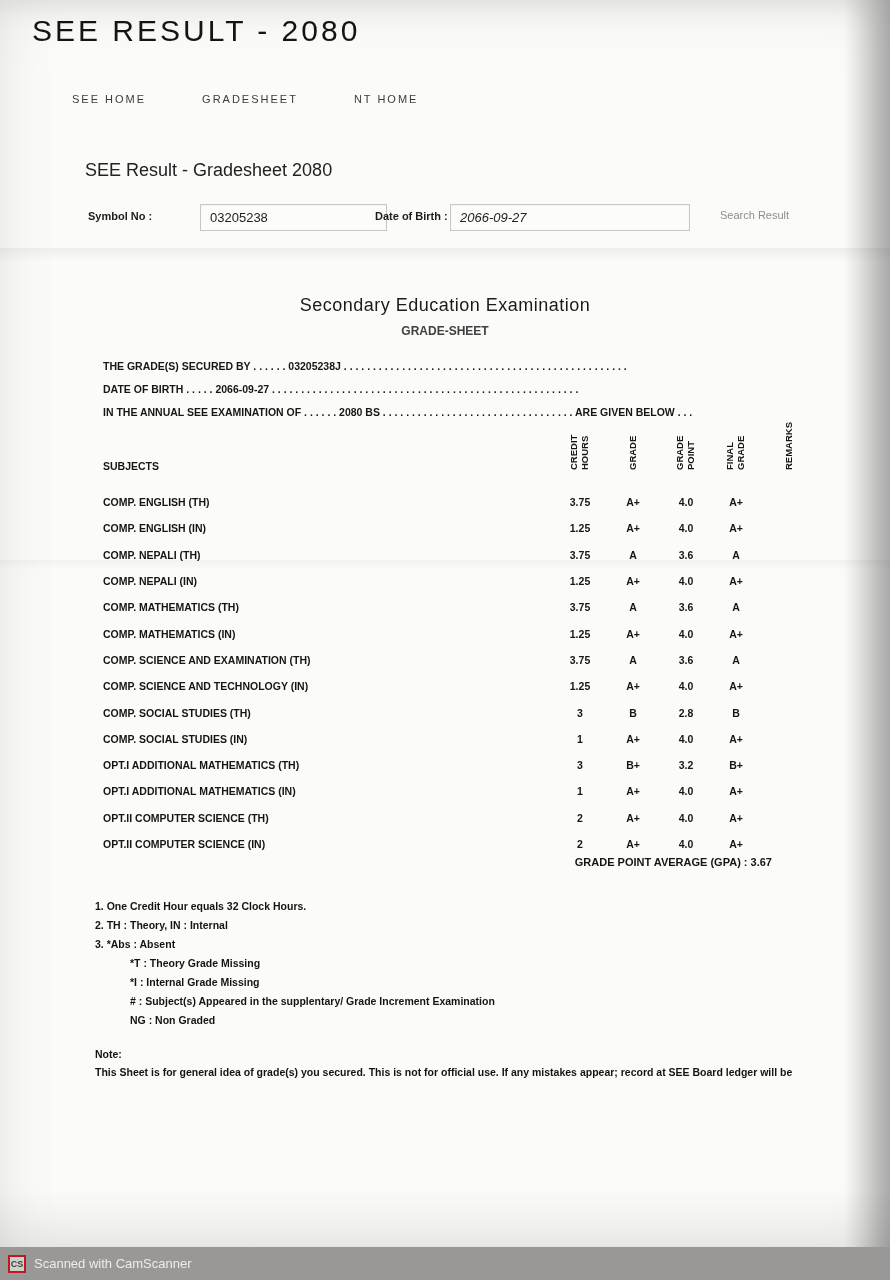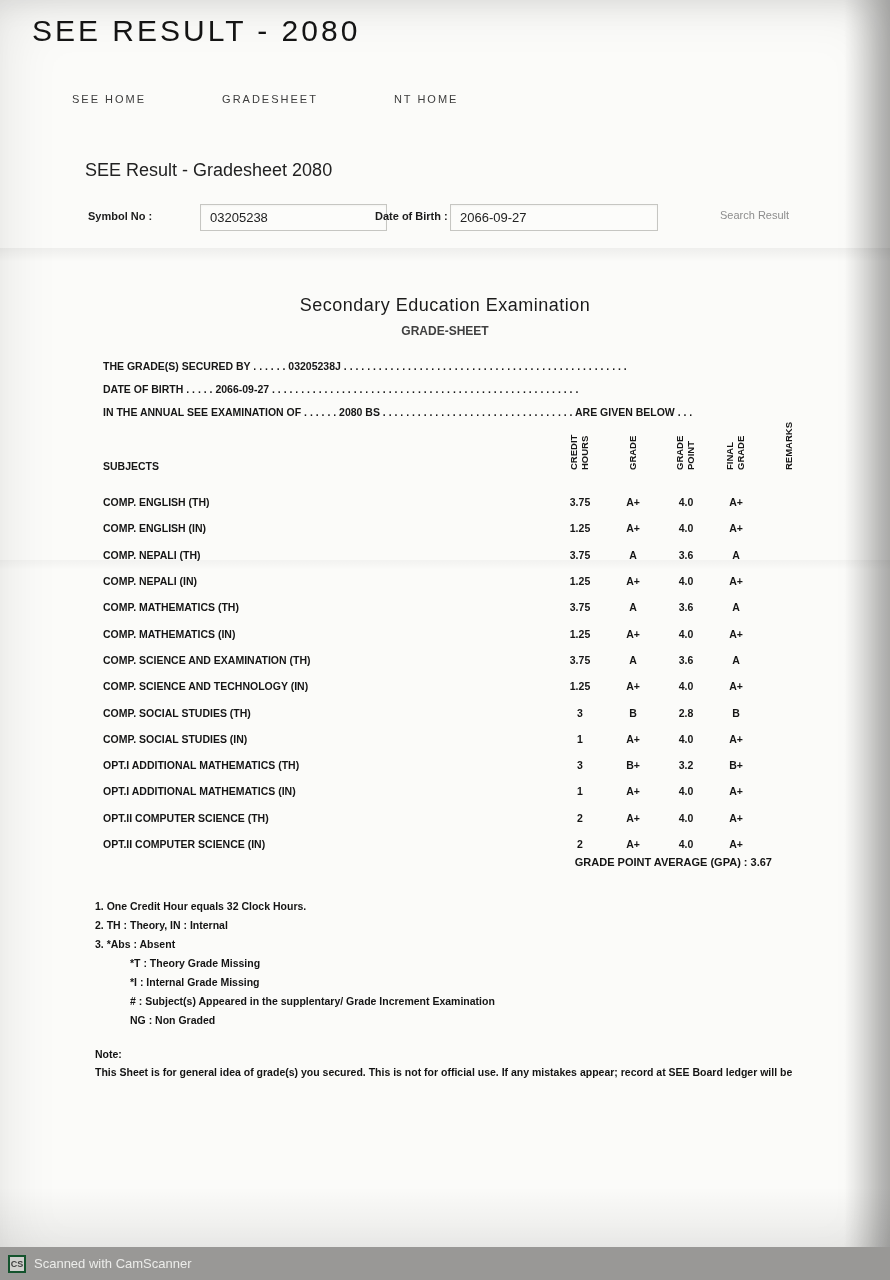--- a/index.html
+++ b/index.html
@@ -13,34 +13,34 @@
   .crease-right { top:0; right:0; width:46px; height:100%;
     background:linear-gradient(to left, rgba(0,0,0,0.22), rgba(0,0,0,0)); }
   .crease-mid { top:560px; left:0; width:100%; height:10px;
     background:linear-gradient(to bottom, rgba(0,0,0,0.035), rgba(0,0,0,0)); }
   .crease-bottom { bottom:33px; left:0; width:100%; height:60px;
     background:linear-gradient(to top, rgba(0,0,0,0.07), rgba(0,0,0,0)); }
 
   .title { position:absolute; top:14px; left:0; width:100%; 
     font-size:30px; letter-spacing:3px; font-weight:500; color:#141414;margin-left:32px; }
 
-  .nav { position:absolute; top:93px; left:72px; display:flex; gap:76px; }
+  .nav { position:absolute; top:93px; left:72px; display:flex; gap:56px; }
   .nav-item { font-size:11px; letter-spacing:2px; color:#3c3c3c; cursor:pointer; }
 
   .heading { position:absolute; top:160px; left:85px; font-size:18px; color:#222; }
 
   .form-row { position:absolute; top:204px; left:88px; width:740px; height:28px; }
   .flabel { position:absolute; top:6px; font-size:11px; font-weight:700; color:#1c1c1c; }
   .flabel.symbol { left:0; }
   .flabel.dob { left:287px; }
   .finput { position:absolute; top:0; height:27px; border:1px solid #c6c6c2;
     background:#fcfcfa; font-size:13px; color:#222; padding-left:9px;
     font-family:"Liberation Sans", sans-serif; box-shadow: inset 0 1px 2px rgba(0,0,0,0.04); }
   .finput.symbol { left:70px; width:187px;margin-left:42px; }
-  .finput.dob { left:362px; width:208px; }
+  .finput.dob { left:362px; width:240px;font-style:italic; }
   .search-btn { position:absolute; top:5px; left:632px; font-size:11px; color:#8d8d8d;
     background:none; border:none; cursor:pointer; font-family:"Liberation Sans", sans-serif; }
 
   .exam-title { position:absolute; top:295px; left:0; width:100%; text-align:center;
     font-size:18px; color:#1b1b1b; letter-spacing:0.5px; }
   .subtitle { position:absolute; top:324px; left:0; width:100%; text-align:center;
     font-size:12px; font-weight:700; color:#404040; }
 
   .lines { position:absolute; top:355px; left:103px; width:660px; }
   .line { font-size:10.5px; font-weight:700; color:#161616; white-space:nowrap;
@@ -64,21 +64,21 @@
 
   .notes { position:absolute; top:897px; left:95px; }
   .note-line { font-size:10.5px; font-weight:700; color:#141414; height:19px; line-height:19px; }
   .subnotes { position:absolute; top:954px; left:130px; }
   .note-label { position:absolute; top:1048px; left:95px; font-size:10.5px; font-weight:700; color:#141414; }
   .disclaimer { position:absolute; top:1066px; left:95px; width:760px; font-size:10.5px;
     font-weight:700; color:#141414; white-space:nowrap; overflow:hidden; }
 
   .footer { position:absolute; left:0; bottom:0; width:100%; height:33px; background:#999896;
     display:flex; align-items:center; padding-left:8px; gap:8px; }
-  .cs-logo { width:18px; height:18px; border:2px solid #14532d; background:#cfcfcd;
+  .cs-logo { width:18px; height:18px; border:2px solid #b91c1c; background:#cfcfcd;
     color:#3e3e3e; font-size:9px; font-weight:700; display:flex; align-items:center;
     justify-content:center; }
   .cs-text { font-size:13px; color:#ececea; }
 </style>
 </head>
 <body>
 
 <div class="paper">
 
   <div class="crease crease-top"></div>

